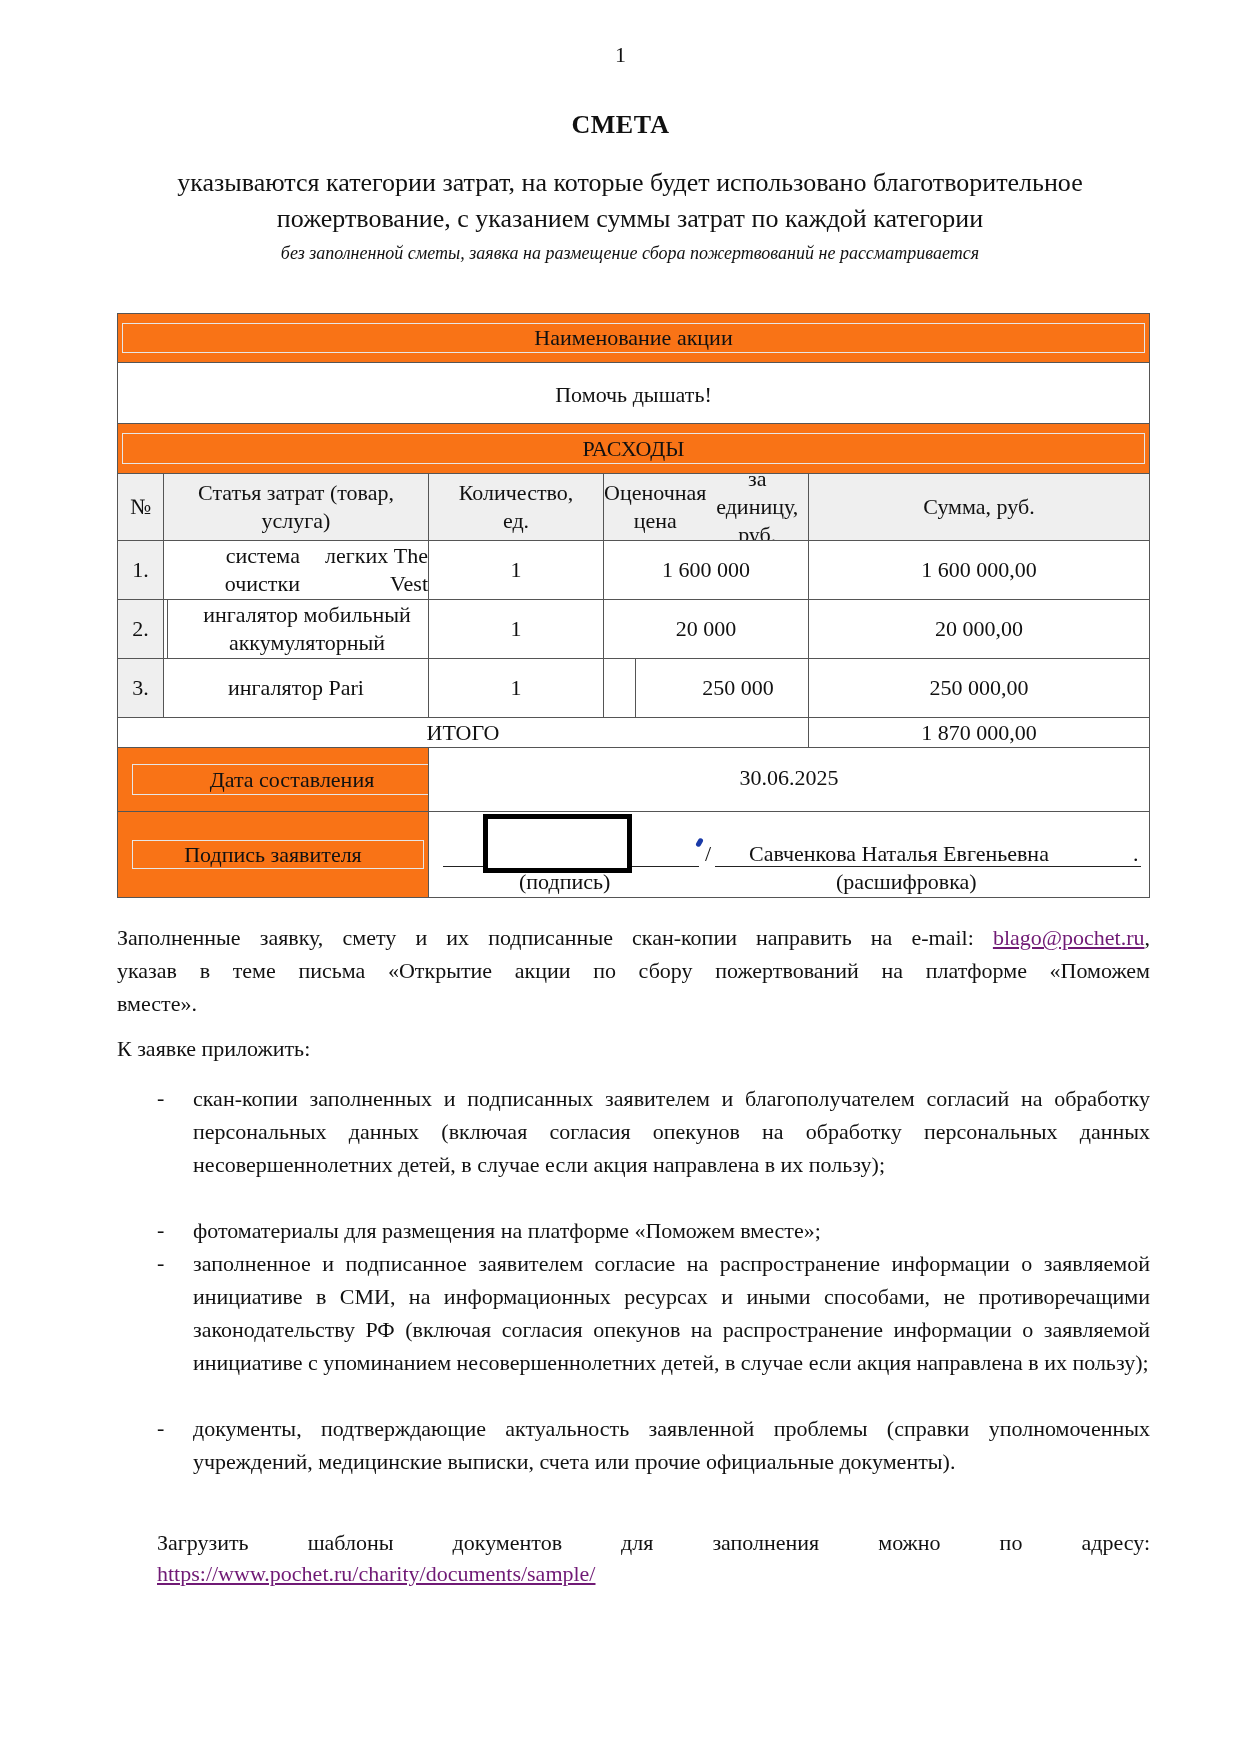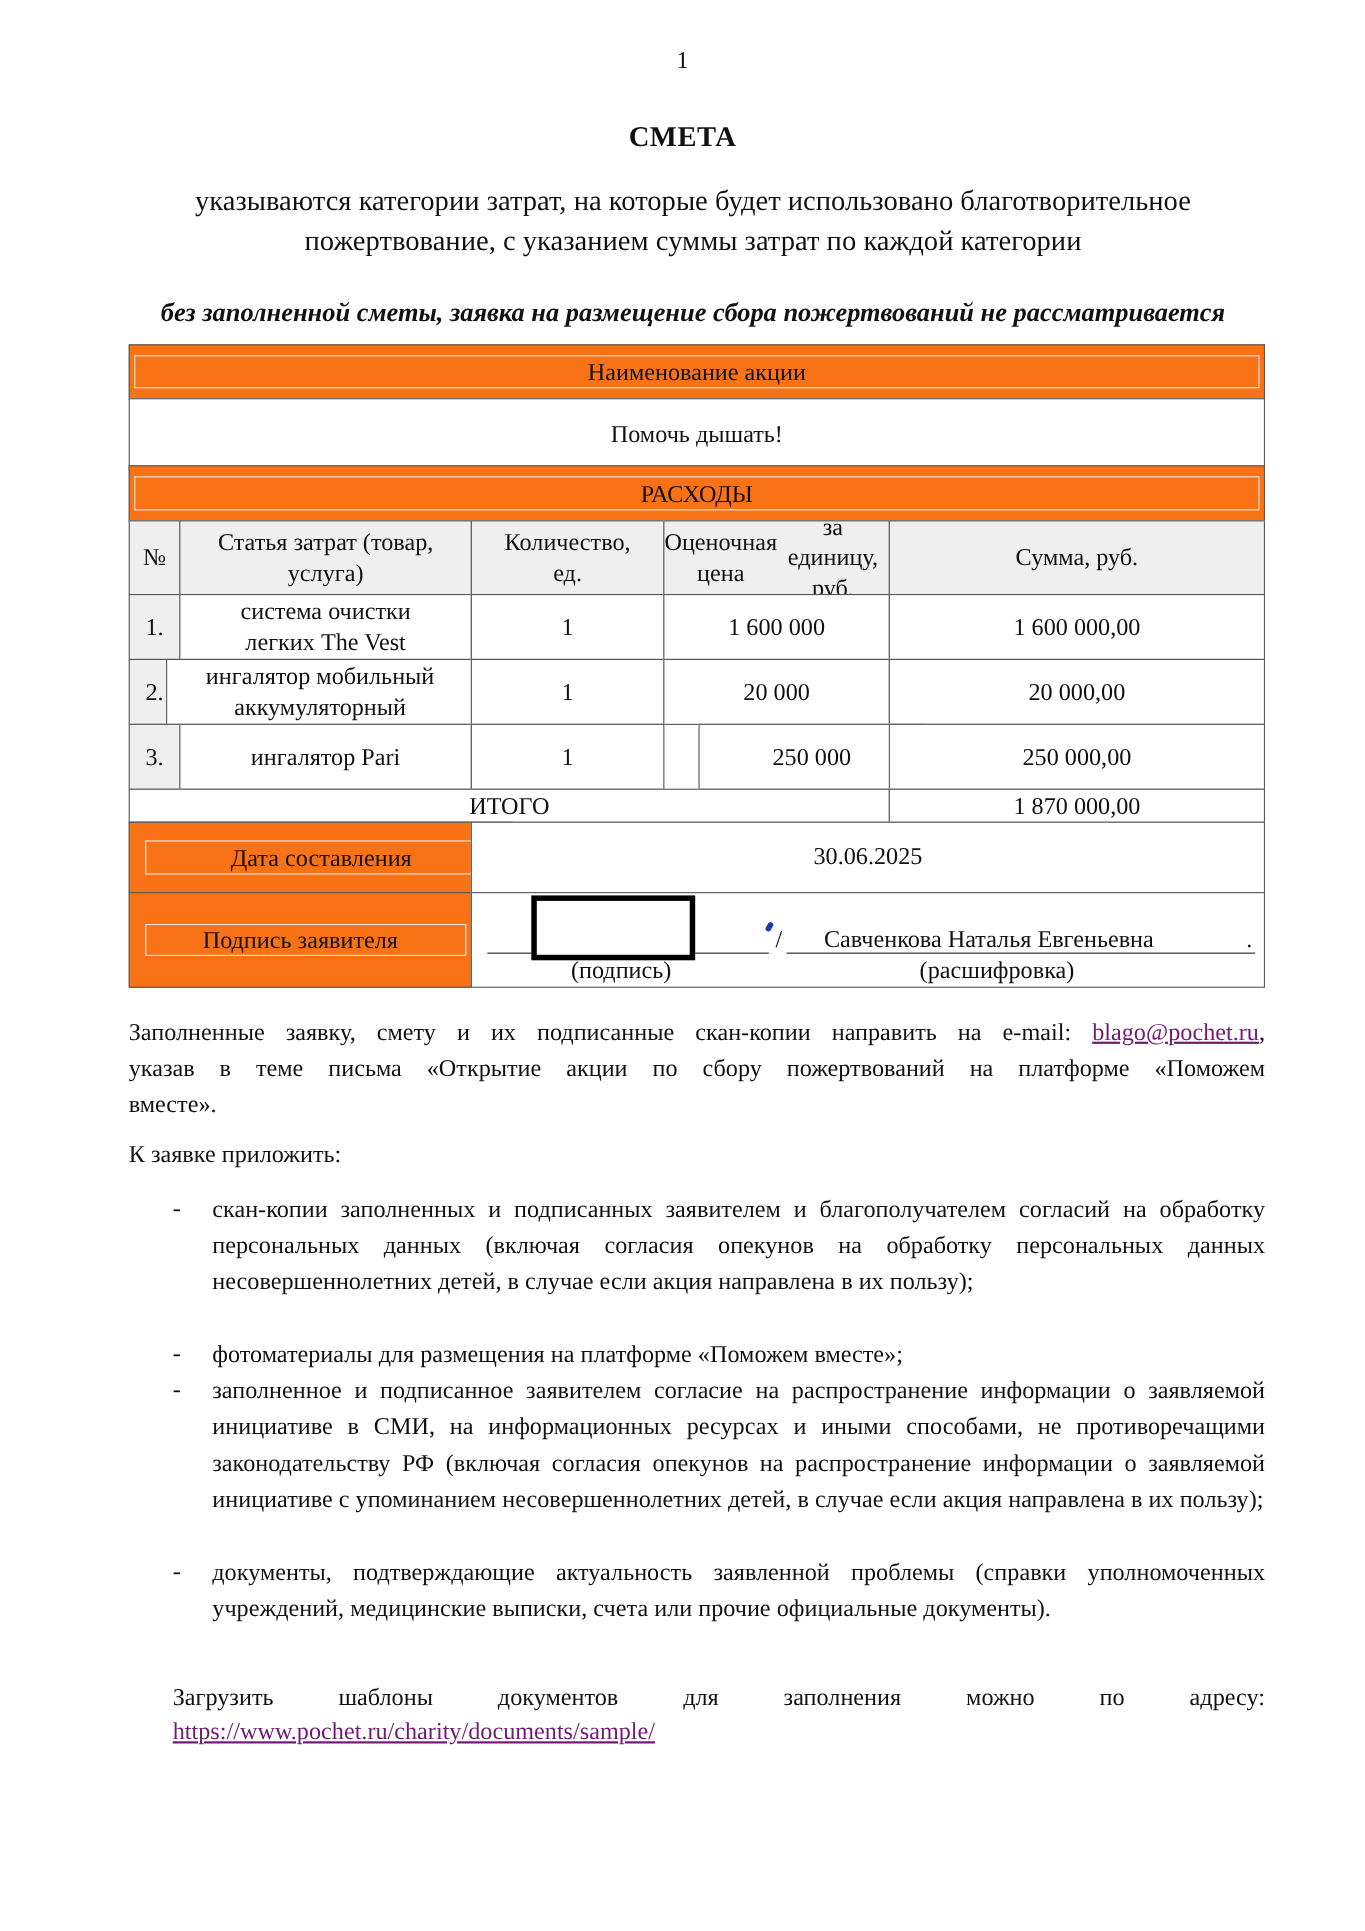--- a/index.html
+++ b/index.html
@@ -5,21 +5,21 @@
   html, body { margin: 0; padding: 0; background: #ffffff; }
   body {
     width: 1241px; height: 1755px; position: relative; overflow: hidden;
     font-family: "Liberation Serif", "DejaVu Serif", serif; color: #111;
   }
   .abs { position: absolute; }
   .center { text-align: center; }
   #page-num { left: 0; width: 1241px; top: 42px; font-size: 22px; }
   #title { left: 0; width: 1241px; top: 110px; font-size: 26px; font-weight: bold; letter-spacing: 0.5px; }
   #subtitle { left: 110px; width: 1040px; top: 165px; font-size: 26px; line-height: 36px; }
-  #warning { left: 110px; width: 1040px; top: 243px; font-size: 24px; font-style: italic; font-weight: bold; margin-top: 29px; }
+  #warning { left: 110px; width: 1040px; top: 243px; font-size: 18px; font-style: italic; font-weight: normal; }
 
   
   .tbl { position: absolute; left: 117px; top: 313px; width: 1033px; }
   .cell {
     position: absolute; box-sizing: border-box; border: 1px solid #555;
     display: flex; align-items: center; justify-content: center; text-align: center;
     font-size: 22px; line-height: 28px;
   }
   .grey { background: #f97316; }
   .lgrey { background: #efefef; }
@@ -76,38 +76,38 @@
     <span>Оценочная цена</span>
     <span>за единицу, руб.</span>
   </div>
   <div class="cell lgrey" style="left:691px;top:160px;width:342px;height:68px;">
     <span>Сумма, руб.</span>
   </div>
 
   <div class="cell lgrey" style="left:0;top:227px;width:47px;height:60px;">
       <span>1.</span>
     </div>
-  <div class="cell white" style="left:46px;top:227px;width:266px;height:60px;flex-direction:column;text-align:right;">
+  <div class="cell white" style="left:46px;top:227px;width:266px;height:60px;flex-direction:row;text-align:right;">
     <span>система очистки</span>
     <span>легких The Vest</span>
   </div>
   <div class="cell white" style="left:311px;top:227px;width:176px;height:60px;">
       <span>1</span>
     </div>
   <div class="cell white" style="left:486px;top:227px;width:206px;height:60px;">
       <span>1 600 000</span>
     </div>
   <div class="cell white" style="left:691px;top:227px;width:342px;height:60px;">
       <span>1 600 000,00</span>
     </div>
 
   <div class="cell lgrey" style="left:0;top:286px;width:47px;height:60px;">
       <span>2.</span>
     </div>
-  <div class="cell white" style="left:34px;top:286px;width:280px;height:60px;flex-direction:column;justify-content:center;">
+  <div class="cell white" style="left:50px;top:286px;width:280px;height:60px;flex-direction:column;justify-content:center;">
     <span>ингалятор мобильный</span>
     <span>аккумуляторный</span>
   </div>
   <div class="cell white" style="left:311px;top:286px;width:176px;height:60px;">
       <span>1</span>
     </div>
   <div class="cell white" style="left:486px;top:286px;width:206px;height:60px;">
       <span>20 000</span>
     </div>
   <div class="cell white" style="left:691px;top:286px;width:342px;height:60px;">

